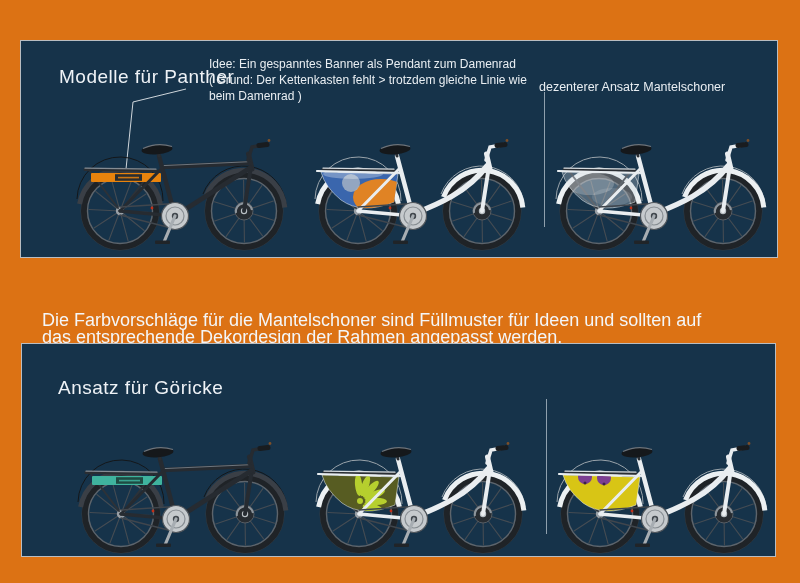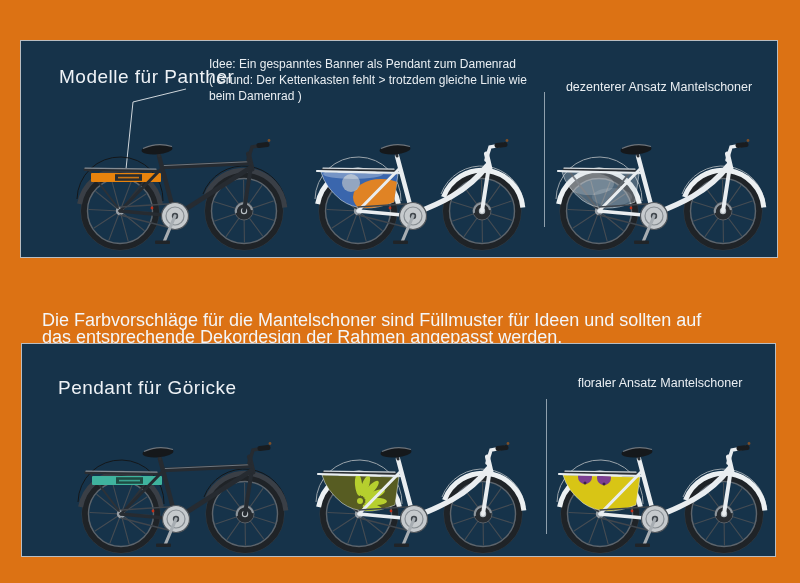--- a/index.html
+++ b/index.html
@@ -16,21 +16,21 @@
   .panel-title{
     position:absolute;color:#eef2f6;font-size:19px;letter-spacing:.5px;
   }
   #top-panel .panel-title{left:38px;top:25px;}
   #bottom-panel .panel-title{left:36px;top:33px;}
   .annotation{
     position:absolute;left:188px;top:15px;color:#e9eef2;font-size:12px;
     line-height:16px;white-space:pre-line;width:340px;
   }
   .caption{
-    position:absolute;left:518px;width:240px;text-align:center;
+    position:absolute;left:518px;width:240px;
     color:#e9eef2;font-size:12.5px;
   }
   #top-panel .caption{top:39px;}
   #bottom-panel .caption{top:32px;}
   .divider{
     position:absolute;width:1px;background:#8fa0ad;
   }
   #top-panel .divider{left:523px;top:51px;height:135px;}
   #bottom-panel .divider{left:524px;top:55px;height:135px;}
   .bike-slot{position:absolute;width:235px;height:150px;}
@@ -273,22 +273,21 @@
           <clipPath id="guardclip2">
             <path d="M20,60 L97,62 L93,90 Q61,103 40,88 Q24,75 20,60 Z"></path>
           </clipPath>
         </svg>
       </div>
   </section>
 
   <p class="note">Die Farbvorschläge für die Mantelschoner sind Füllmuster für Ideen und sollten auf das entsprechende Dekordesign der Rahmen angepasst werden.</p>
 
   <section class="panel" id="bottom-panel">
-    <div class="panel-title">Pendant für Göricke</div>
-    <div class="caption">floraler Ansatz Mantelschoner</div>
+    <div class="panel-title">Ansatz für Göricke</div>
     <div class="divider"></div>
     <div class="bike-slot slot-1">
         <svg viewBox="0 0 235 150">
           <g>
             <circle cx="57" cy="99" r="39" fill="none" stroke="#343a40" stroke-width="1"></circle>
             <circle cx="57" cy="99" r="36" fill="none" stroke="#1f2327" stroke-width="6"></circle>
             <circle cx="57" cy="99" r="32.5" fill="none" stroke="#5d646b" stroke-width="1.4"></circle>
             <line x1="57" y1="99" x2="87.96125807224395" y2="100.54935424739102" stroke="#454c53" stroke-width="1.1" stroke-linecap="round"></line>
             <line x1="57" y1="99" x2="81.13749637048073" y2="118.45202480373263" stroke="#454c53" stroke-width="1.1" stroke-linecap="round"></line>
             <line x1="57" y1="99" x2="65.0940314585211" y2="128.9246830350544" stroke="#454c53" stroke-width="1.1" stroke-linecap="round"></line>

